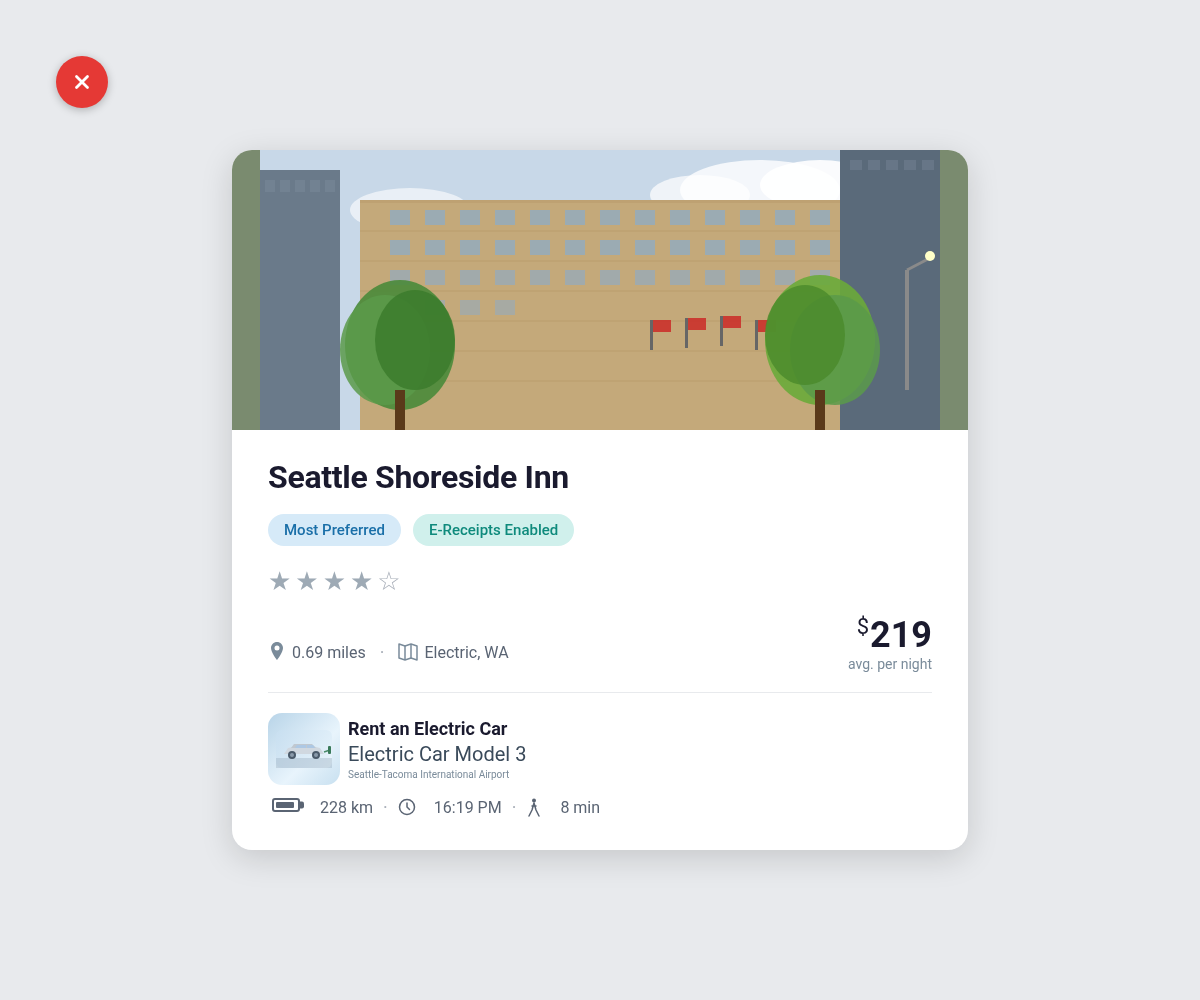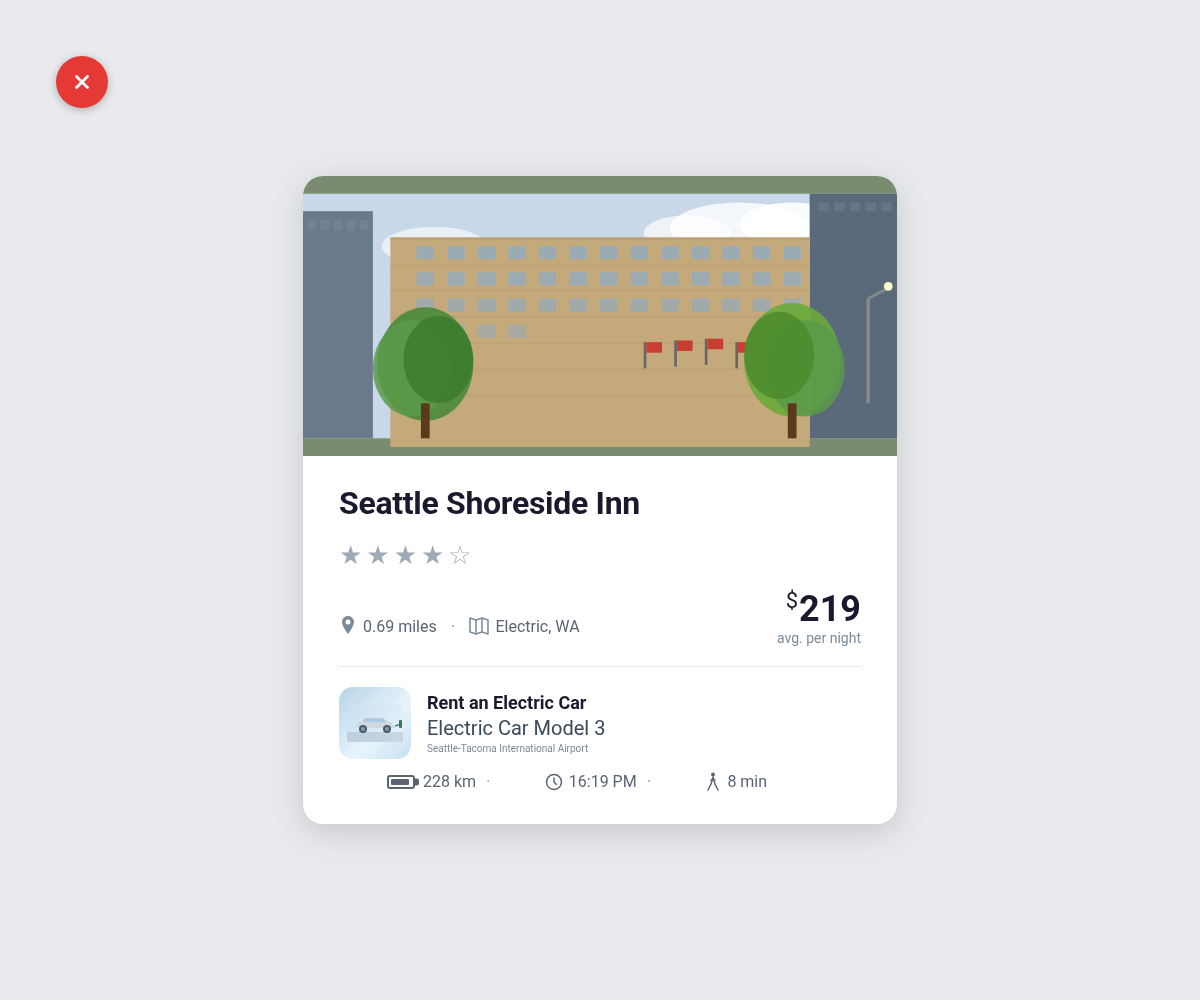--- a/index.html
+++ b/index.html
@@ -32,21 +32,21 @@
     }
 
     .close-btn svg {
       width: 22px;
       height: 22px;
     }
 
     .card {
       background: #ffffff;
       border-radius: 20px;
-      width: 594px;
+      width: 736px;
       overflow: hidden;
       box-shadow: 0 8px 32px rgba(0,0,0,0.15);
     }
 
     .card-image {
       width: 100%;
       height: 280px;
       overflow: hidden;
       background: #7a8b6f;
       position: relative;
@@ -167,21 +167,21 @@
 
     .car-section {
       display: flex;
       flex-direction: column;
       gap: 12px;
     }
 
     .car-header {
       display: flex;
       align-items: center;
-      gap: 16px;
+      gap: 8px;
     }
 
     .car-thumb {
       width: 72px;
       height: 72px;
       border-radius: 14px;
       overflow: hidden;
       background: linear-gradient(135deg, #b8d4e8 0%, #e8f4fc 60%, #c8e0f0 100%);
       display: flex;
       align-items: center;
@@ -220,23 +220,22 @@
       display: flex;
       align-items: center;
       gap: 10px;
       font-size: 16px;
       color: #5a6473;
       padding-left: 4px;
     }
 
     .car-detail-item {
       display: flex;
-      align-items: center;
-      gap: 6px;
-      margin-left: 44px;
+      align-items: flex-start;
+      gap: 18px;
     }
 
     .detail-dot {
       color: #aab0ba;
       font-size: 18px;
     }
 
     .battery-icon {
       display: inline-block;
       width: 28px;
@@ -384,20 +383,24 @@
       <rect x="645" y="120" width="4" height="120" fill="#8a8a8a"></rect>
       <line x1="647" y1="120" x2="670" y2="108" stroke="#8a8a8a" stroke-width="3"></line>
       <circle cx="670" cy="106" r="5" fill="#ffffc8"></circle>
     </svg>
   </div>
 
   <div class="card-body">
 
     <h1 class="hotel-name">Seattle Shoreside Inn</h1>
 
+    <div class="badges">
+      <span class="badge badge-blue">Most Preferred</span>
+      <span class="badge badge-teal">E-Receipts Enabled</span>
+    </div>
 
     <div class="stars">
       <span class="star filled">★</span>
       <span class="star filled">★</span>
       <span class="star filled">★</span>
       <span class="star filled">★</span>
       <span class="star">☆</span>
     </div>
 
     <div class="info-price-row">

